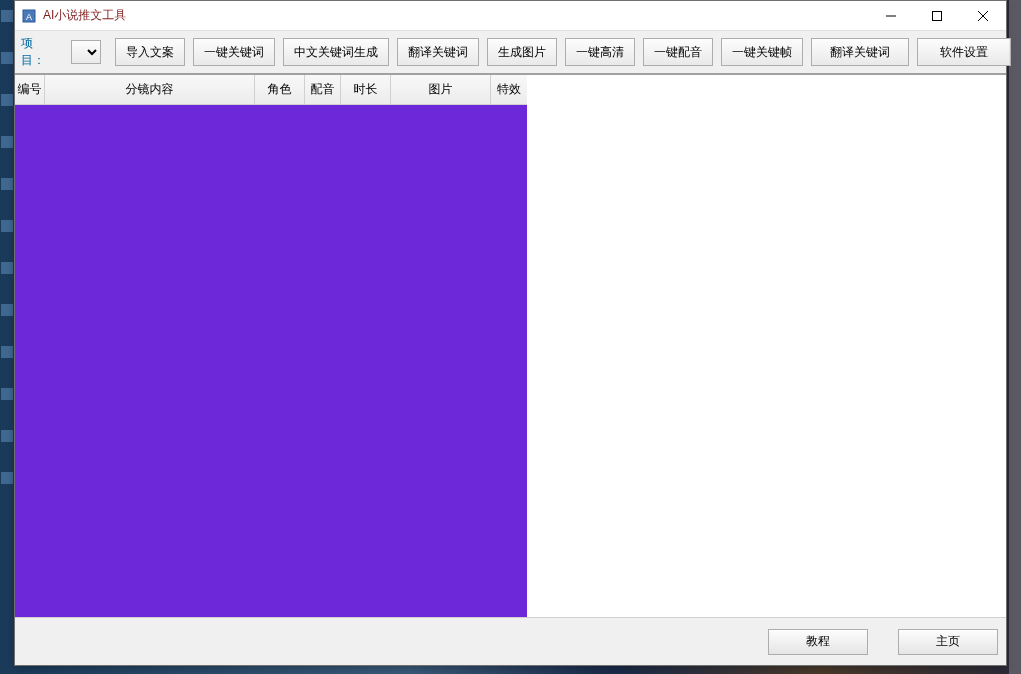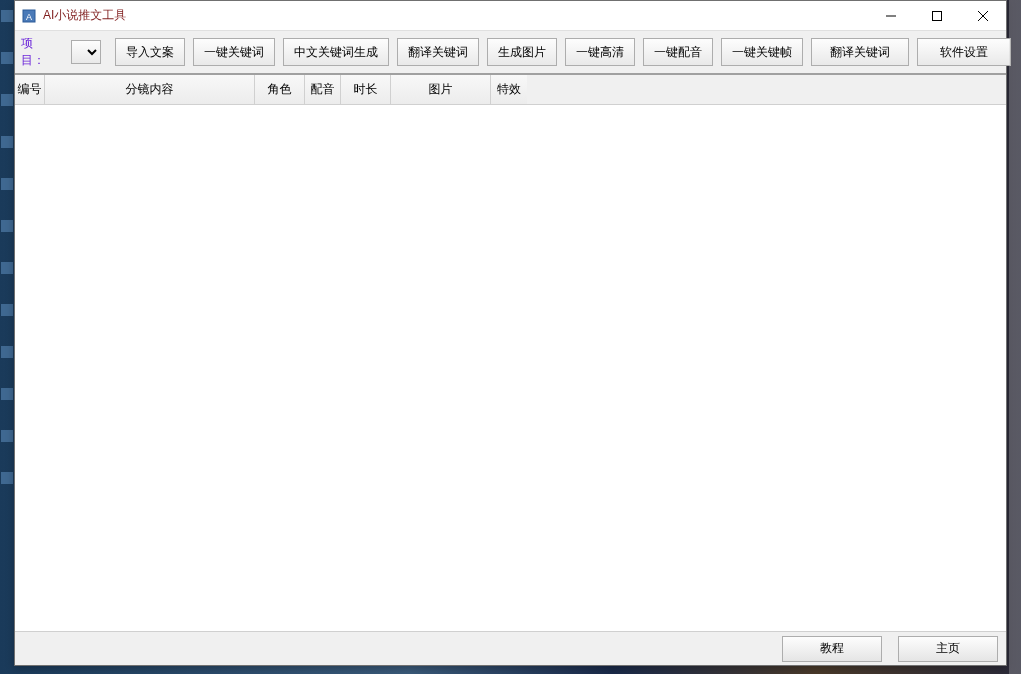--- a/index.html
+++ b/index.html
@@ -89,21 +89,21 @@
       height: 44px;
       background: #f0f0f0;
       display: flex;
       align-items: center;
       padding: 0 6px;
       gap: 8px;
       border-bottom: 2px solid #a0a0a0;
     }
     .toolbar-label {
       font-size: 12px;
-      color: #6d28d9;
+      color: #0369a1;
       margin-right: 18px;
     }
     .toolbar-select {
       width: 126px;
       height: 24px;
       background: linear-gradient(#fdfdfd, #e9e9e9);
       border: 1px solid #adadad;
       font-size: 12px;
       padding: 0 4px;
       cursor: pointer;
@@ -122,21 +122,21 @@
     .toolbar-btn.wide {
       padding: 0 18px;
     }
     .toolbar-btn.wider {
       padding: 0 22px;
     }
     .main {
       flex: 1;
       background: #6d28d9;
       display: flex;
-      flex-direction: column;
+      flex-direction: row;
       overflow: hidden;
     }
     .table-header {
       display: flex;
       height: 30px;
       background: #f0f0f0;
       border-bottom: 1px solid #d0d0d0;
     }
     .th {
       display: flex;
@@ -148,27 +148,27 @@
       background: linear-gradient(#f8f8f8, #ececec);
     }
     .th:last-child {
       border-right: none;
     }
     .table-body {
       flex: 1;
       background: #ffffff;
     }
     .bottom-bar {
-      height: 34px;
+      height: 48px;
       background: #f0f0f0;
       display: flex;
       justify-content: flex-end;
       align-items: center;
       padding-right: 8px;
-      gap: 16px;
+      gap: 30px;
       border-top: 1px solid #d0d0d0;
     }
     .bottom-btn {
       height: 26px;
       width: 100px;
       background: linear-gradient(#fdfdfd, #e5e5e5);
       border: 1px solid #adadad;
       font-size: 12px;
       color: #000;
       cursor: pointer;

